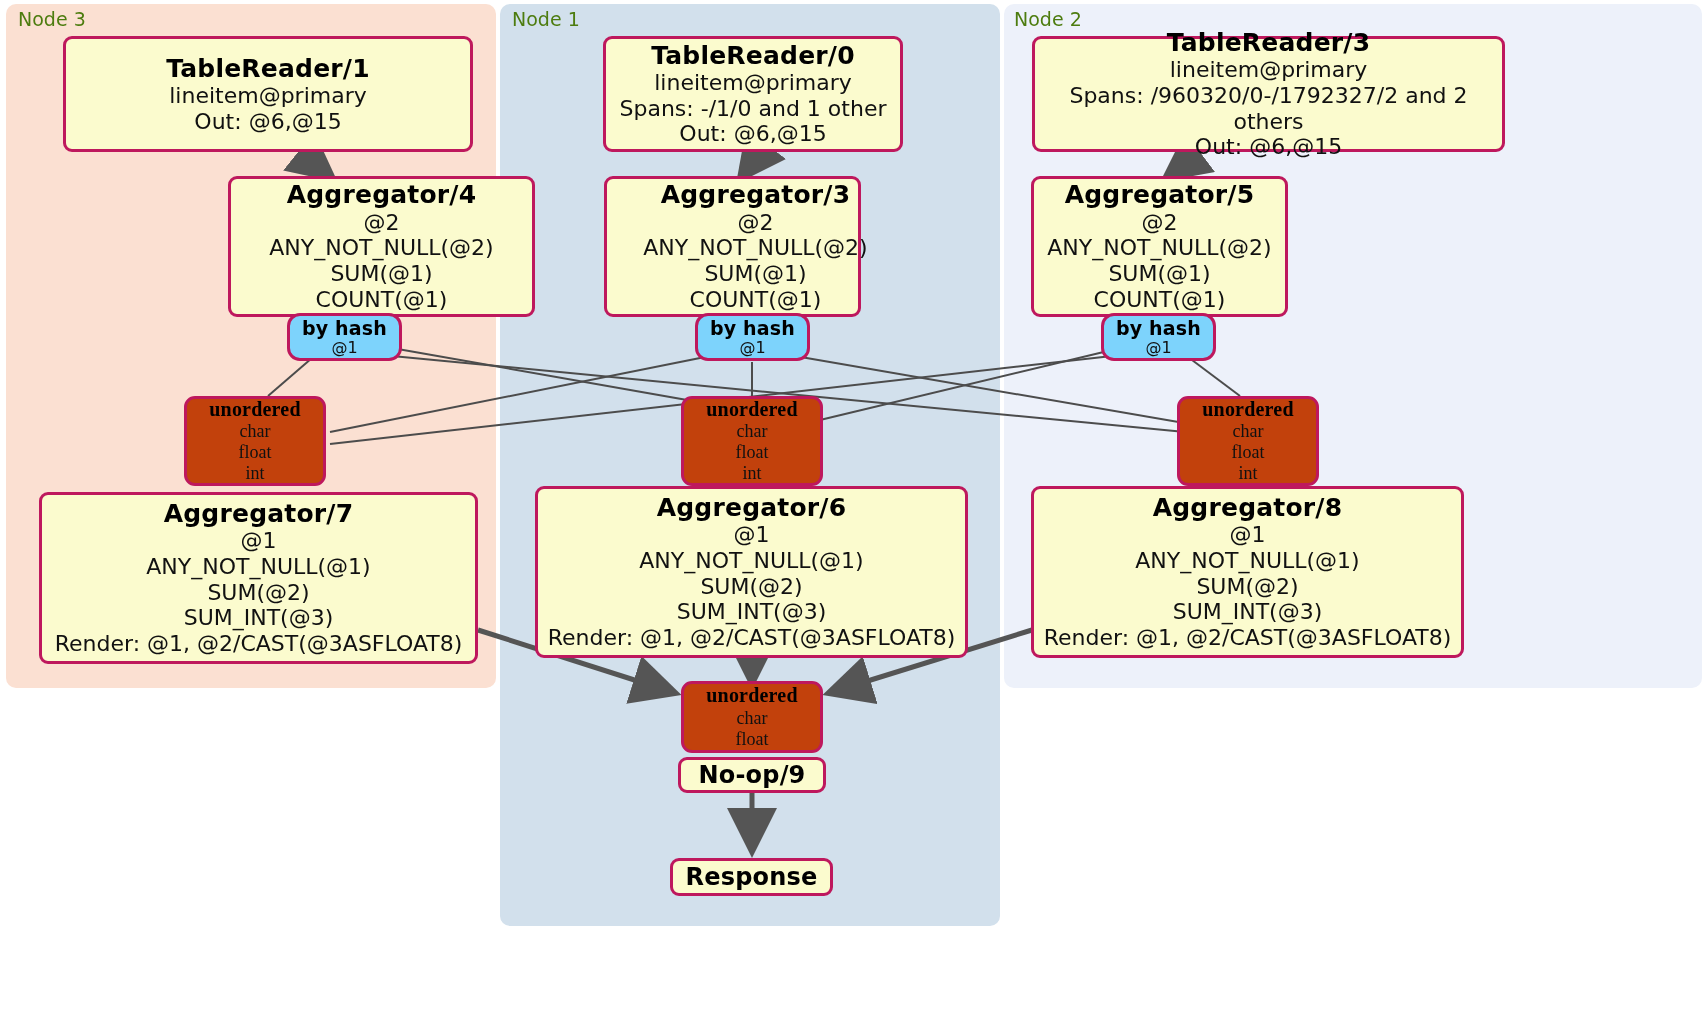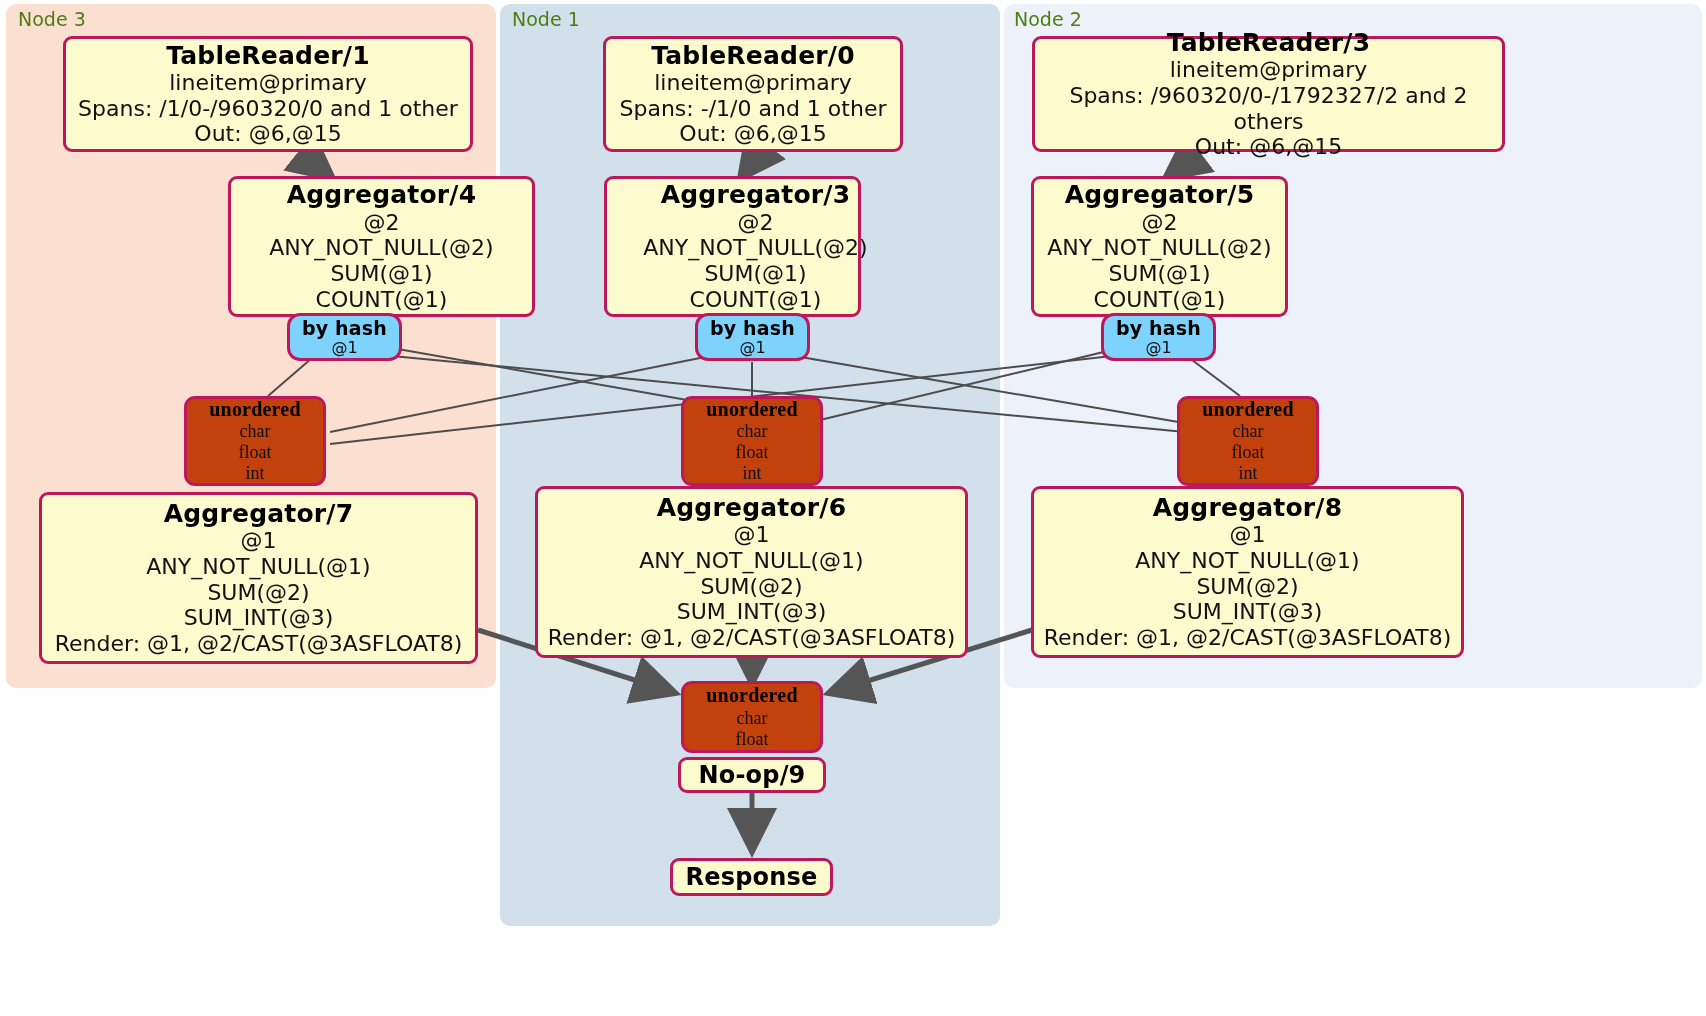--- a/index.html
+++ b/index.html
@@ -72,21 +72,20 @@
     <path class="thick" d="M478,630 L672,692" marker-end="url(#ahs)"></path>
     <path class="thick" d="M752,650 L752,680" marker-end="url(#ahs)"></path>
     <path class="thick" d="M1032,630 L832,692" marker-end="url(#ahs)"></path>
 
     <path class="thick" d="M752,792 L752,848" marker-end="url(#ahs)"></path>
   </svg>
 
   <div class="box proc" style="left:63px;top:36px;width:410px;height:116px;">
     <div class="ttl">TableReader/1</div>
     <div class="ln">lineitem@primary</div>
-    <div class="ln">Spans: /1/0-/960320/0 and 1 other</div>
     <div class="ln">Out: @6,@15</div>
   </div>
 
   <div class="box proc" style="left:216px;top:176px;width:307px;height:141px;margin-left:12px;">
     <div class="ttl">Aggregator/4</div>
     <div class="ln">@2</div>
     <div class="ln">ANY_NOT_NULL(@2)</div>
     <div class="ln">SUM(@1)</div>
     <div class="ln">COUNT(@1)</div>
   </div>

